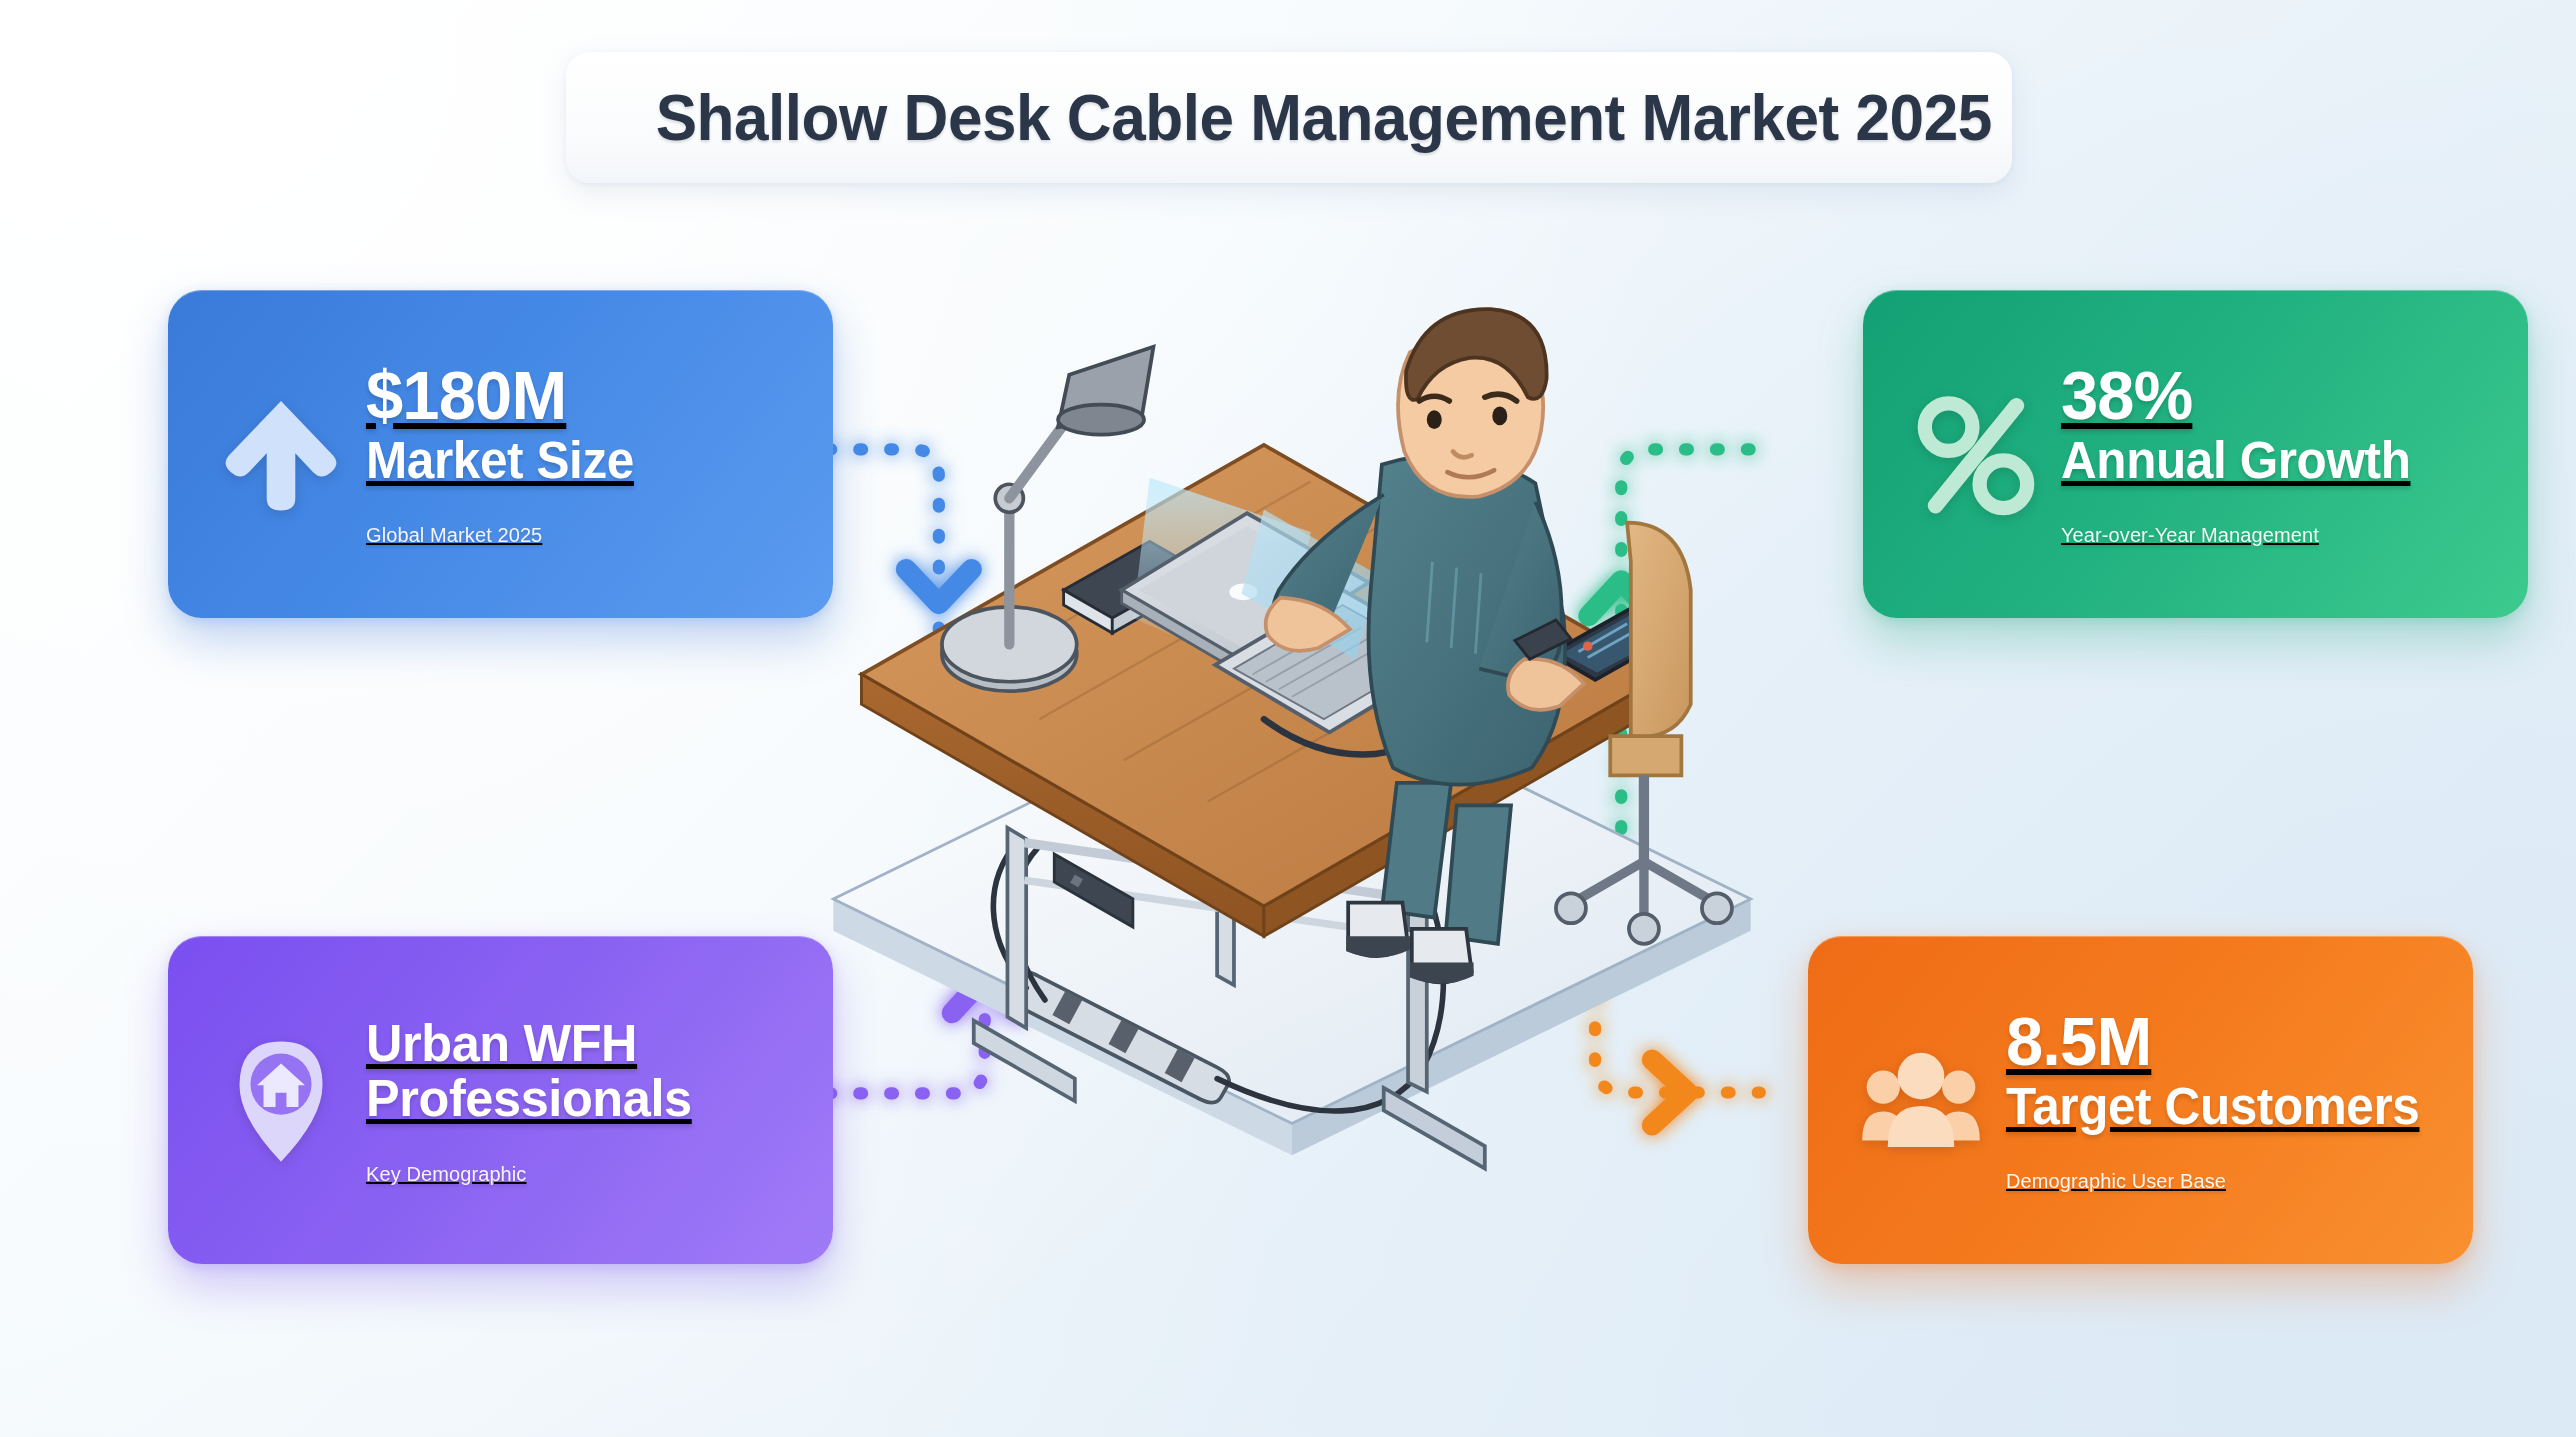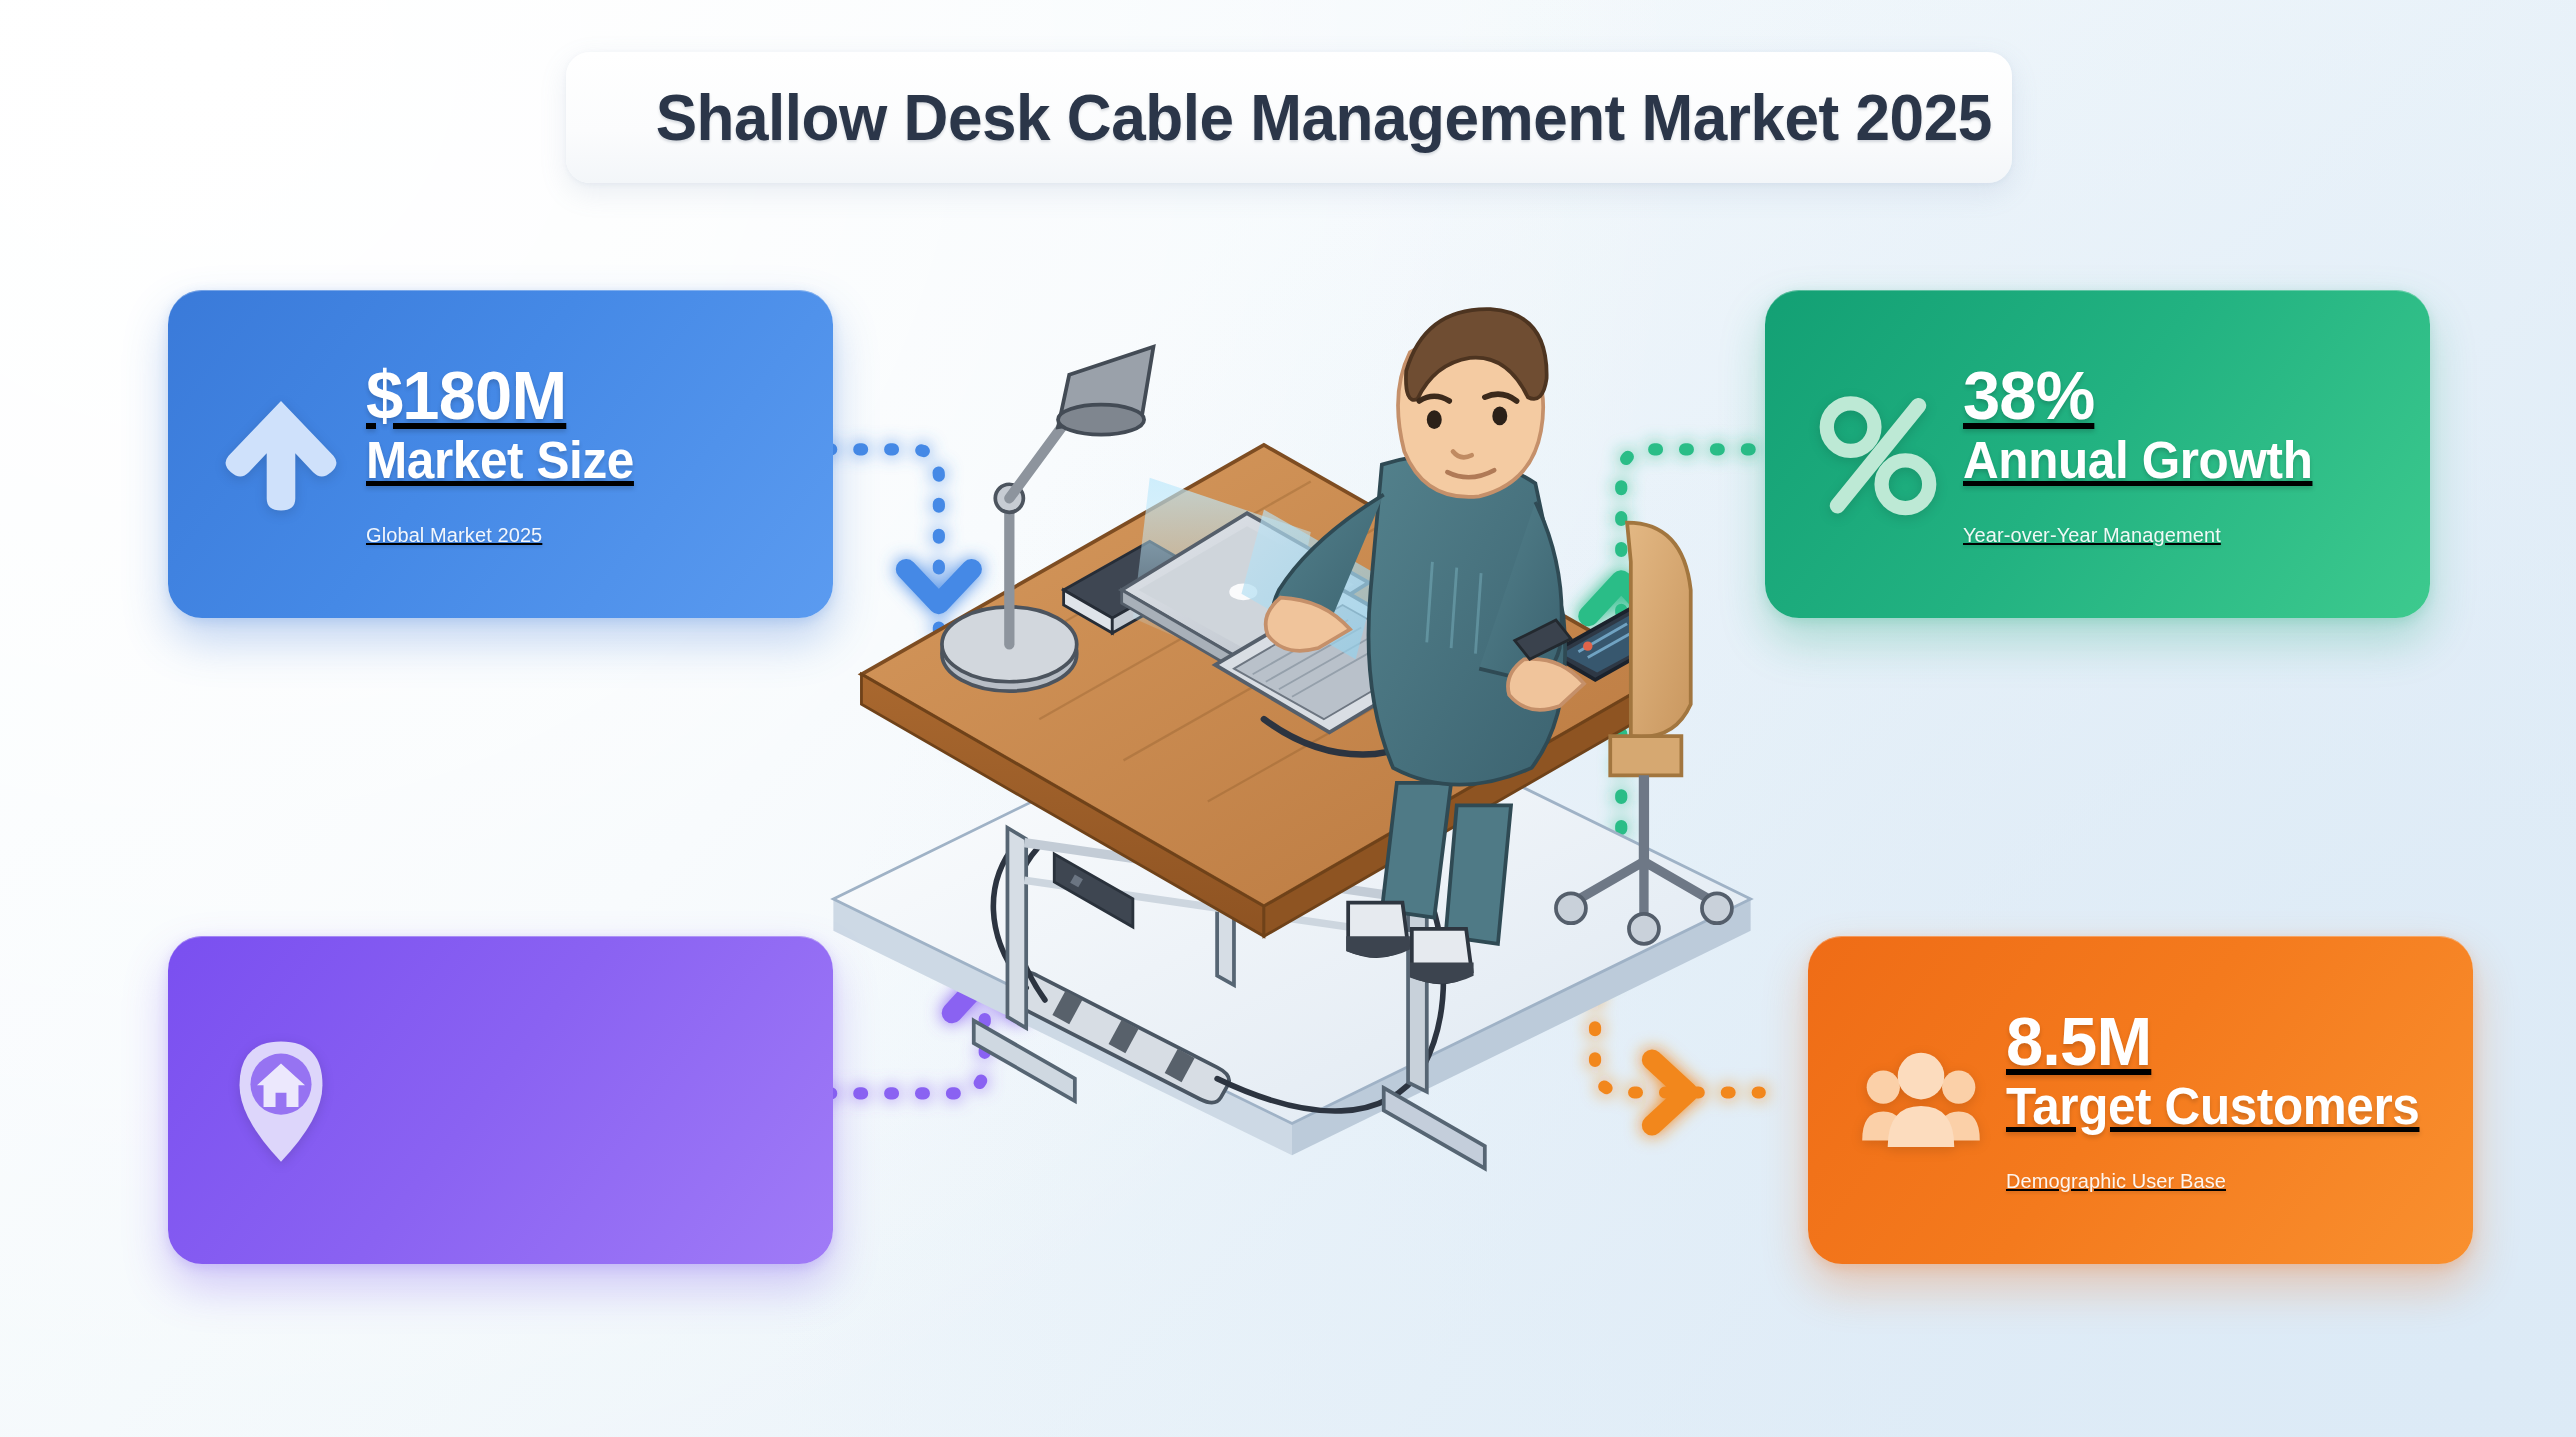--- a/index.html
+++ b/index.html
@@ -69,21 +69,21 @@
     text-shadow:0 1.9px 2.8px rgba(0,0,0,.13);
   }
   .card.tall-label .card-label { font-size:52px; }
 
   #card-market-size {
     left:168px; top:290px;
     background:linear-gradient(128deg,#3a7ad9 0%,#4589e6 45%,#5b9bf0 100%);
     box-shadow:0 22.5px 45px rgba(62,122,215,.30), 0 3.7px 11.2px rgba(62,122,215,.18);
   }
   #card-annual-growth {
-    left:1765px; top:290px;
+    left:1863px; top:290px;
     background:linear-gradient(128deg,#13a074 0%,#22b281 48%,#3dca8e 100%);
     box-shadow:0 22.5px 45px rgba(25,165,120,.28), 0 3.7px 11.2px rgba(25,165,120,.16);
   }
   #card-demographic {
     left:168px; top:936px;
     background:linear-gradient(128deg,#7a4ff0 0%,#8a62f2 48%,#a07bf7 100%);
     box-shadow:0 22.5px 45px rgba(124,85,238,.30), 0 3.7px 11.2px rgba(124,85,238,.18);
   }
   #card-target-customers {
     left:1765px; top:936px;
@@ -376,20 +376,25 @@
 </div>
 
 <div class="card tall-label" id="card-demographic">
   <div class="card-icon">
     <svg viewBox="0 0 100 120">
       <path d="M 50 6 Q 88 6 88 46 Q 88 76 50 116 Q 12 76 12 46 Q 12 6 50 6 Z" fill="#ddd6fb"></path>
       <circle cx="50" cy="45" r="28" fill="#9673f2"></circle>
       <path d="M 50 26 L 72 46 L 66 46 L 66 66 L 55 66 L 55 53 L 45 53 L 45 66 L 34 66 L 34 46 L 28 46 Z" fill="#ece8fd"></path>
     </svg>
   </div>
+  <div class="card-body">
+
+    <div class="card-label">Urban WFH Professionals</div>
+    <div class="card-sub">Key Demographic</div>
+  </div>
 </div>
 
 <div class="card" id="card-target-customers">
   <div class="card-icon">
     <svg viewBox="0 0 110 100">
       <circle cx="21" cy="38" r="15" fill="#fbd0a8"></circle>
       <path d="M 2 86 Q 2 60 21 60 Q 40 60 40 86 Z" fill="#fbd0a8"></path>
       <circle cx="89" cy="38" r="15" fill="#fbd0a8"></circle>
       <path d="M 70 86 Q 70 60 89 60 Q 108 60 108 86 Z" fill="#fbd0a8"></path>
       <circle cx="55" cy="28" r="21" fill="#fcdcbe"></circle>

